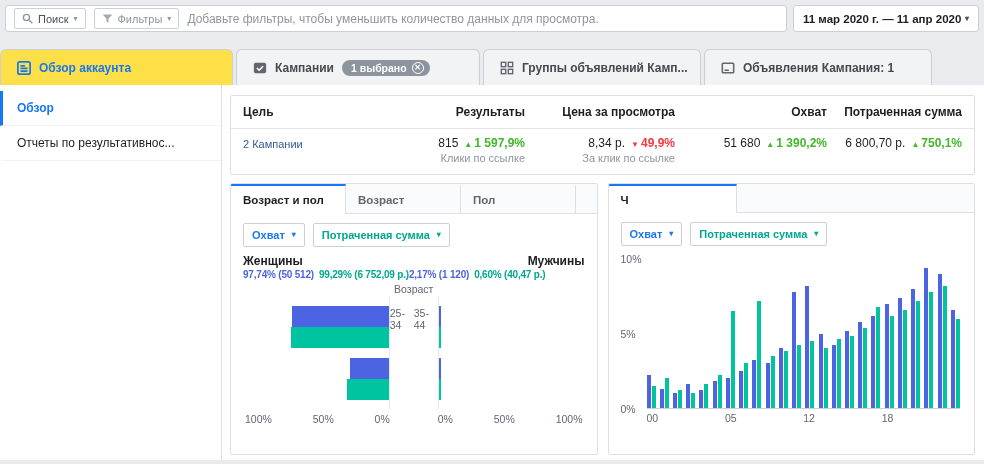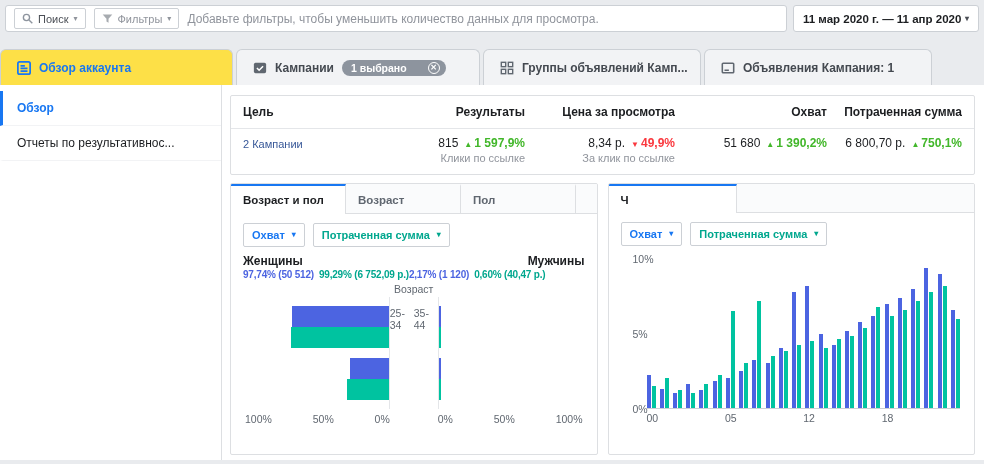--- a/index.html
+++ b/index.html
@@ -37,21 +37,21 @@
     border-radius:6px 6px 0 0; margin-right:3px; font-weight:bold; font-size:12px;
     color:#444950; cursor:pointer; white-space:nowrap; overflow:hidden;
   }
   .main-tab.active { background:#fde047; color:#1877f2; border-color:#ccd0d5; }
   .main-tab:first-child { width:233px; }
   .main-tab:nth-child(2) { width:244px; }
   .main-tab:nth-child(3) { width:218px;margin-top:46px; }
   .main-tab:nth-child(4) { width:228px; }
   .sel-badge {
     background:#8d949e; color:#fff; font-size:10.5px; font-weight:bold;
-    border-radius:10px; padding:2px 6px 2px 9px; display:flex; align-items:center; gap:21px;
+    border-radius:10px; padding:2px 6px 2px 9px; display:flex; align-items:center; gap:5px;
   }
   .badge-x {
     width:12px; height:12px; border:1px solid #fff; border-radius:50%;
     display:flex; align-items:center; justify-content:center; font-size:8px; cursor:pointer;
   }
   
   .content { background:#fff; height:375px; display:flex; }
   .sidebar { width:222px; border-right:1px solid #dddfe2; padding-top:6px; flex:none; }
   .side-item {
     padding:10px 14px; border-left:3px solid transparent; border-bottom:1px solid #f2f3f5;
@@ -116,21 +116,21 @@
   .hbar-blue { background:#4c64e1; }
   .hbar-teal { background:#00c3a0; }
   .women .hbar { align-self:flex-end; }
   .men .hbar { align-self:flex-start; min-width:2px; }
   .age-ticks { display:flex; padding:4px 14px 6px; font-size:10.5px; color:#606770; flex:none; }
   .at-left, .at-right { flex:1; display:flex; justify-content:space-between; }
   .at-center { width:48px; }
   
   .hours-area { height:158px; display:flex; padding:8px 14px 0 10px; flex:none; }
   .y-col { width:28px; position:relative; font-size:10.5px; color:#606770; flex:none; }
-  .y-col span { position:absolute; left:14px; transform:translateY(-50%); }
+  .y-col span { position:absolute; left:2px; transform:translateY(-50%); }
   .y-top { top:0; } .y-mid { top:50%; } .y-bot { top:100%; }
   .bars { flex:1; display:flex; align-items:flex-end; gap:4px; border-bottom:1px solid #ccd0d5; height:100%; }
   .hour-group { flex:1; height:100%; display:flex; align-items:flex-end; gap:1px; }
   .vbar { width:4px; }
   .vbar-blue { background:#4c64e1; }
   .vbar-teal { background:#00c3a0; }
   .hours-x { display:flex; margin:3px 14px 0 38px; font-size:10.5px; color:#606770; flex:none; }
   .x-cell { flex:1; text-align:left; }
   svg { display:block; }
 </style>

